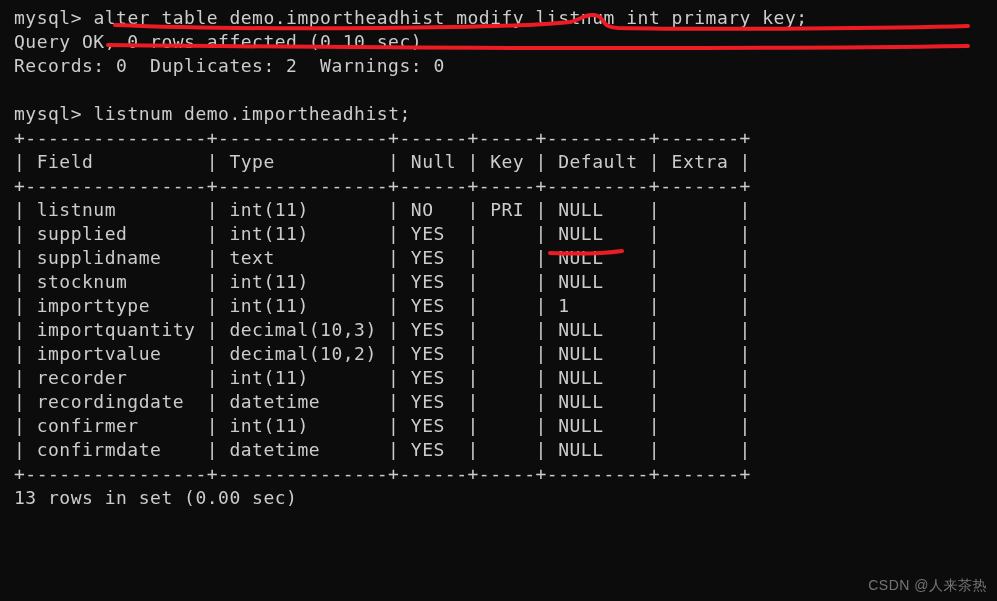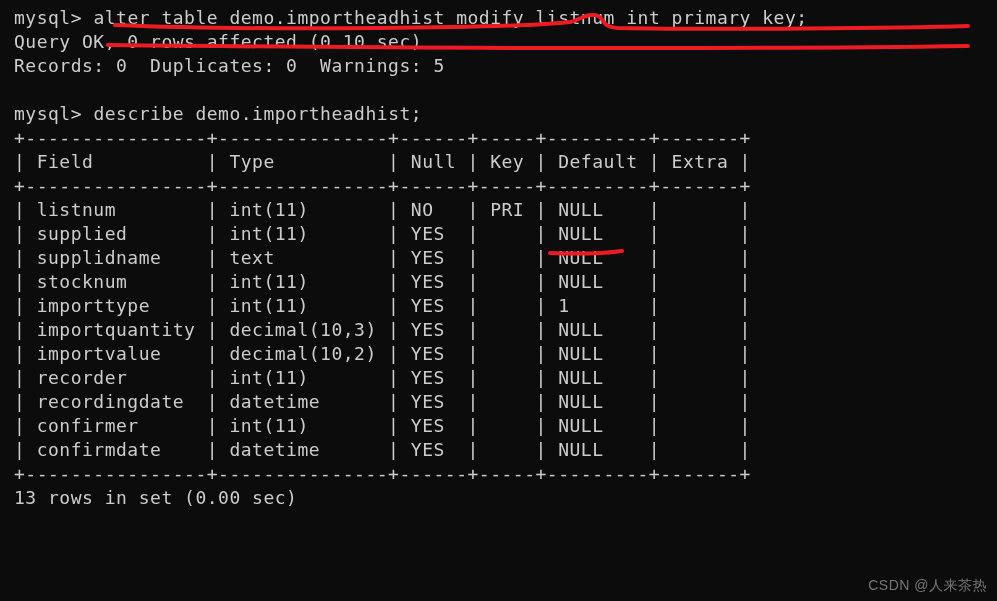--- a/index.html
+++ b/index.html
@@ -43,23 +43,23 @@
     fill: none;
     stroke-linecap: round;
     stroke-linejoin: round;
   }
 </style>
 </head>
 <body>
 
 <div class="terminal"><span class="prompt">mysql&gt;</span> <span>alter table demo.importheadhist modify listnum int primary key;</span>
 <span>Query OK, 0 rows affected (0.10 sec)</span>
-<span>Records: 0  Duplicates: 0  Warnings: 5</span>
+<span>Records: 0  Duplicates: 2  Warnings: 0</span>
 
-<span class="prompt">mysql&gt;</span> <span>describe demo.importheadhist;</span>
+<span class="prompt">mysql&gt;</span> <span>listnum demo.importheadhist;</span>
 <span>+----------------+---------------+------+-----+---------+-------+</span>
 <span>| Field          | Type          | Null | Key | Default | Extra |</span>
 <span>+----------------+---------------+------+-----+---------+-------+</span>
 <span id="table-rows">| listnum        | int(11)       | NO   | PRI | NULL    |       |
 | supplied       | int(11)       | YES  |     | NULL    |       |
 | supplidname    | text          | YES  |     | NULL    |       |
 | stocknum       | int(11)       | YES  |     | NULL    |       |
 | importtype     | int(11)       | YES  |     | 1       |       |
 | importquantity | decimal(10,3) | YES  |     | NULL    |       |
 | importvalue    | decimal(10,2) | YES  |     | NULL    |       |

